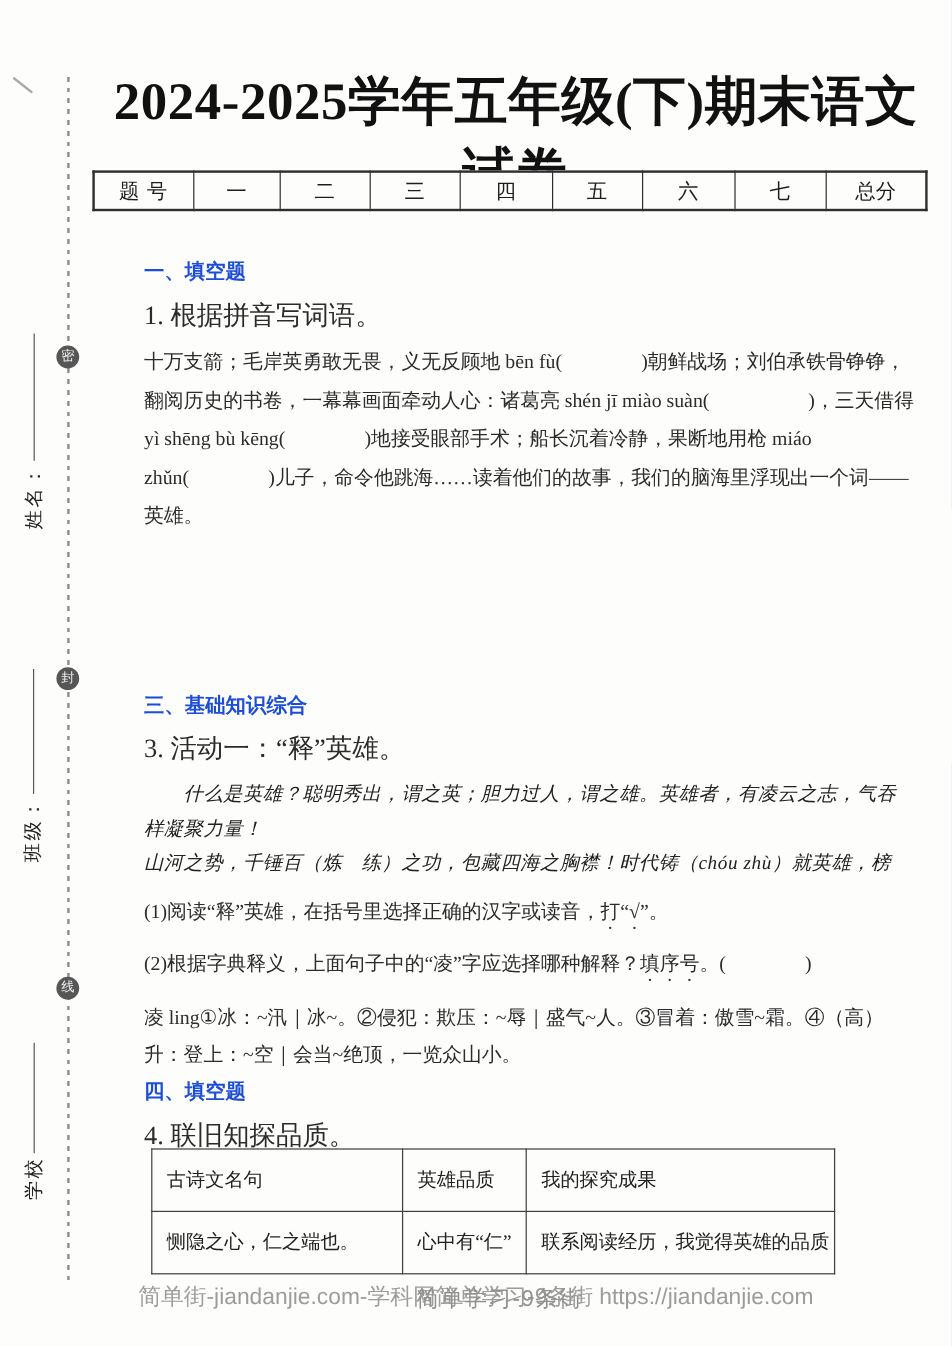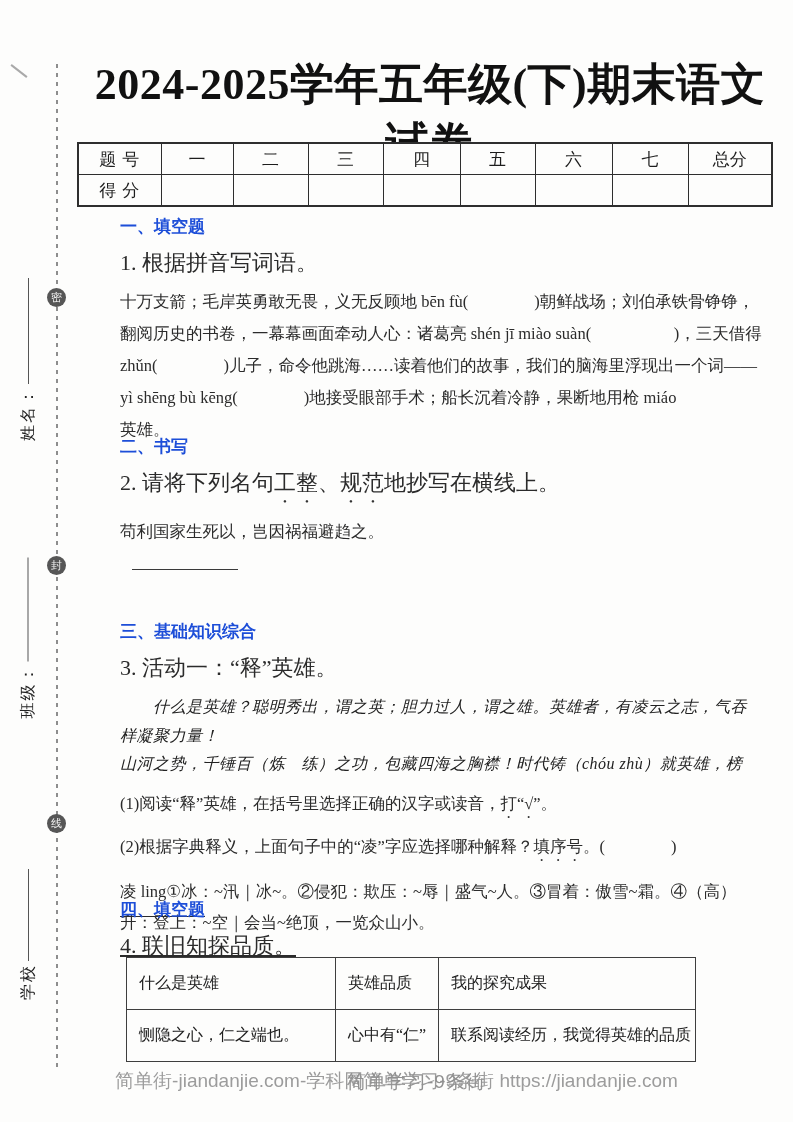--- a/index.html
+++ b/index.html
@@ -106,89 +106,70 @@
       <td class="rowlbl">题号</td>
       <td>一</td>
       <td>二</td>
       <td>三</td>
       <td>四</td>
       <td>五</td>
       <td>六</td>
       <td>七</td>
       <td>总分</td>
     </tr>
-    <tr>
-      <td class="rowlbl">得分</td>
-      <td></td>
-      <td></td>
-      <td></td>
-      <td></td>
-      <td></td>
-      <td></td>
-      <td></td>
-      <td></td>
-    </tr>
   </tbody>
     </table>
 
   <div class="sec" style="top:215px;">
     <div class="sec-h">一、填空题</div>
     <div class="qline">1. 根据拼音写词语。</div>
     <div class="para">
       <div>十万支箭；毛岸英勇敢无畏，义无反顾地 bēn fù(　　　　)朝鲜战场；刘伯承铁骨铮铮，</div>
       <div>翻阅历史的书卷，一幕幕画面牵动人心：诸葛亮 shén jī miào suàn(　　　　　)，三天借得</div>
+      <div>yì shēng bù kēng(　　　　)地接受眼部手术；船长沉着冷静，果断地用枪 miáo</div>
       <div>zhǔn(　　　　)儿子，命令他跳海……读着他们的故事，我们的脑海里浮现出一个词——</div>
-      <div>yì shēng bù kēng(　　　　)地接受眼部手术；船长沉着冷静，果断地用枪 miáo</div>
       <div>英雄。</div>
     </div>
   </div>
 
-  <div class="sec" style="top:435px;">
-    <div class="sec-h">二、书写</div>
-    <div class="qline">
-      <span>2. 请将下列名句</span><span class="emph">工整</span><span>、</span><span class="emph">规范</span><span>地抄写在横线上。</span>
-    </div>
-    <div class="quote">苟利国家生死以，岂因祸福避趋之。</div>
-    <div class="copyline"></div>
-  </div>
 
-  <div class="sec" style="top:620px;">
+  <div class="sec" style="top:576px;">
     <div class="sec-h">三、基础知识综合</div>
     <div class="qline">3. 活动一：“释”英雄。</div>
     <div class="passage">
       <div>　　什么是英雄？聪明秀出，谓之英；胆力过人，谓之雄。英雄者，有凌云之志，气吞</div>
       <div>样凝聚力量！</div>
       <div>山河之势，千锤百（炼　练）之功，包藏四海之胸襟！时代铸（chóu zhù）就英雄，榜</div>
     </div>
     <div class="subq">
       <span>(1)阅读“释”英雄，在括号里选择正确的汉字或读音，</span><span class="emph">打“√”</span><span>。</span>
     </div>
     <div class="subq">
       <span>(2)根据字典释义，上面句子中的“凌”字应选择哪种解释？</span><span class="emph">填序号</span><span>。(　　　　)</span>
     </div>
     <div class="dict">
       <div>凌 ling①冰：~汛｜冰~。②侵犯：欺压：~辱｜盛气~人。③冒着：傲雪~霜。④（高）</div>
       <div>升：登上：~空｜会当~绝顶，一览众山小。</div>
     </div>
   </div>
 
-  <div class="sec" style="top:898px;text-decoration:underline;">
+  <div class="sec" style="top:898px;">
     <div class="sec-h">四、填空题</div>
     <div class="qline">4. 联旧知探品质。</div>
   </div>
 
   <table class="explore-table">
     <colgroup>
         <col style="width:209px">
         <col style="width:103px">
         <col style="width:234px">
       </colgroup>
     <tbody>
         <tr>
-      <td>什么是英雄</td>
+      <td>古诗文名句</td>
       <td>英雄品质</td>
       <td>我的探究成果</td>
     </tr>
     <tr>
       <td>恻隐之心，仁之端也。</td>
       <td>心中有“仁”</td>
       <td>联系阅读经历，我觉得英雄的品质</td>
     </tr>
   </tbody>
     </table>

